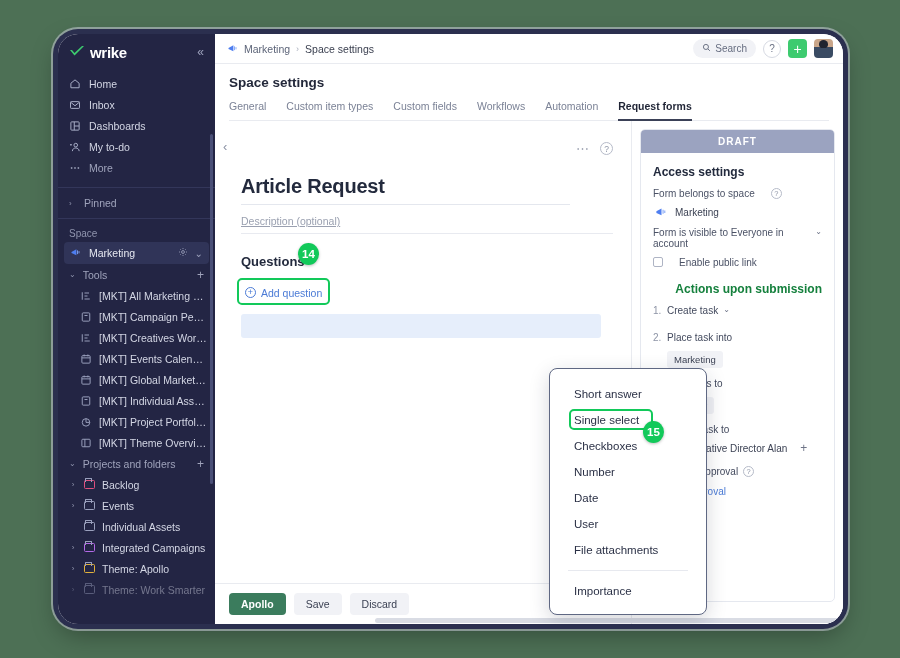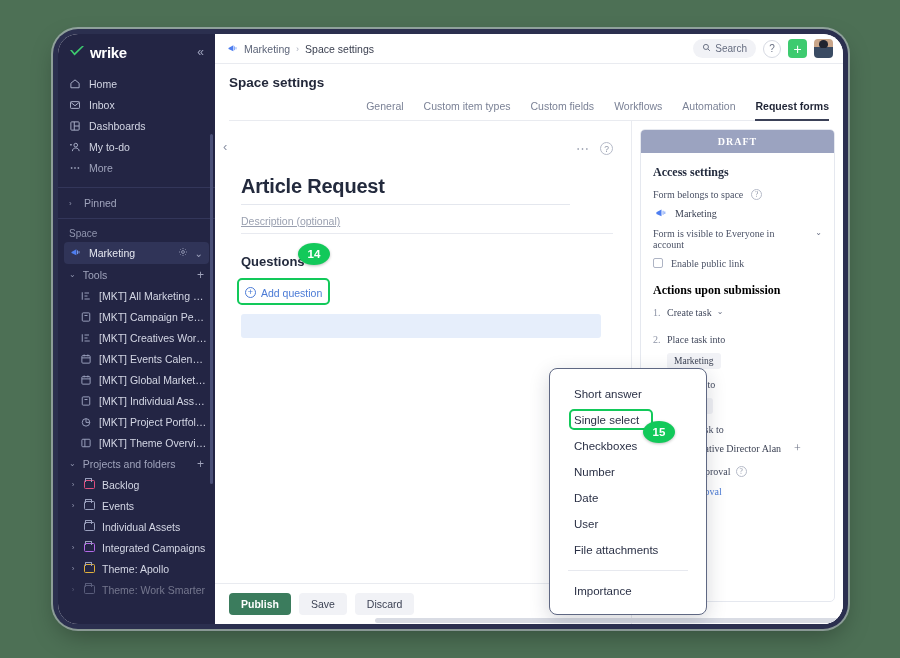--- a/index.html
+++ b/index.html
@@ -127,21 +127,21 @@
   }
   .avatar {
     width: 19px; height: 19px; border-radius: 4px; overflow:hidden; cursor:pointer;
     background: linear-gradient(#c9a68a 0 42%, #3a4b63 42% 100%);
     position: relative;
   }
   .avatar::after{content:"";position:absolute;left:5px;top:1px;width:9px;height:8px;border-radius:50% 50% 45% 45%;background:#1f2430;}
 
   #page-head { padding: 11px 14px 0 14px; }
   .page-title { font-size: 13.5px; font-weight: bold; color: #23283a; }
-  .tabs { display:flex; gap: 20px; margin-top: 10px; border-bottom: 1px solid #e9ebf0; justify-content: flex-end; }
+  .tabs { display:flex; gap: 20px; margin-top: 10px; border-bottom: 1px solid #e9ebf0; }
   .tab {
     font-size: 10.5px; color: #7b8296; padding-bottom: 7px; cursor:pointer;
     border-bottom: 2px solid transparent; margin-bottom:-1px;
   }
   .tab.active { color:#1f2435; font-weight: bold; border-bottom-color: #3b4157; }
 
   #body-area { flex:1; display:flex; min-height:0; position:relative; }
 
   #form-pane { flex:1; min-width:0; position:relative; padding: 0 0 0 0; display:flex; flex-direction:column; }
 
@@ -167,21 +167,21 @@
   }
   .plus-circ { width:11px;height:11px;border-radius:50%;border:1.2px solid #4b7bd6;display:flex;align-items:center;justify-content:center;font-size:9px;line-height:1;}
   .hl-box { position:absolute; border: 2.2px solid #12c95a; border-radius: 5px; pointer-events:none; }
 
   .ghost-field {
     margin-left: 18px; margin-top: 12px; height: 24px;
     background: #e6eefb; border-radius: 3px; width: calc(100% - 30px);
   }
 
   .badge {
-    position:absolute; width: 32px; height:22px; border-radius:50%;
+    position:absolute; width: 21px; height:22px; border-radius:50%;
     background:#12c95a; color:#fff; font-size:11.5px; font-weight:bold;
     display:flex; align-items:center; justify-content:center;
     box-shadow: 0 1px 3px rgba(0,0,0,.25); z-index: 40;
   }
 
   .footer-bar {
     border-top: 1px solid #e9ebf0;
     padding: 9px 14px; display:flex; gap: 8px; background:#fff;
   }
   .btn { font-size: 10.5px; border-radius: 4px; padding: 5px 12px; cursor:pointer; border:none; }
@@ -198,35 +198,35 @@
   }
   .menu-item {
     font-size: 11.5px; color:#2b3146; padding: 7px 0 7px 24px; cursor:pointer;
   }
   .menu-sep { height:1px; background:#e7e9ef; margin: 7px 18px; }
 
   
   #right-pane {
     width: 212px; min-width:212px;
     border-left: 1px solid #e9ebf0;
-    padding: 8px 8px 0 8px; background:#fff;font-family:Liberation Serif, serif;
+    padding: 8px 8px 0 8px; background:#fff;
   }
   .draft-card { border:1px solid #e5e8ef; border-radius:5px; overflow:hidden; height: calc(100% - 22px); }
   .draft-head {
     background:#9ba3c0; color:#fff; font-size:10px; font-weight:bold;
     letter-spacing: 1px; text-align:center; padding: 6px 0;
   }
   .draft-body { padding: 12px 12px 0 12px; }
   .rp-h { font-size: 12px; font-weight: bold; color:#222a3d; margin-bottom: 9px; }
-  .rp-row { font-size: 10px; color:#4b5266; display:flex; align-items:flex-start; gap:8px; margin-bottom: 8px;}
+  .rp-row { font-size: 10px; color:#4b5266; display:flex; align-items:flex-start; gap:16px; margin-bottom: 8px;}
   .rp-q { width:11px;height:11px;border-radius:50%;border:1px solid #b6bbc9;color:#8d94a6;font-size:7.5px;display:inline-flex;align-items:center;justify-content:center;flex:none;}
   .space-chip { display:flex; align-items:center; gap:7px; font-size:10px; color:#3c4254; margin: 0 0 9px 2px;}
   .megaphone { width:13px;height:11px;flex:none; }
   .chk { width:10px;height:10px;border:1.3px solid #aeb4c4; border-radius:2px; flex:none; cursor:pointer;}
-  .rp-h2 { font-size: 12px; font-weight: bold; color:#000000; margin: 14px 0 9px 0; }
+  .rp-h2 { font-size: 12px; font-weight: bold; color:#15803d; margin: 14px 0 9px 0; text-align: right; }
   .act { display:flex; gap:5px; font-size:10px; color:#434a5e; margin-bottom: 4px; }
   .act .num { color:#8d94a6; width:9px; flex:none;}
   .pill { display:inline-flex; align-items:center; gap:5px; background:#f1f2f6; border-radius:3px; padding:3px 7px; font-size:9.5px; color:#3c4254; margin: 4px 0 10px 14px;}
   .sq { width:9px;height:9px;border-radius:2px;background:#4e7ef0;flex:none;}
   .assignee { display:flex; align-items:center; gap:7px; margin: 5px 0 10px 14px; font-size:10px; color:#3c4254;}
   .av2 { width:16px;height:16px;border-radius:50%;overflow:hidden;flex:none;
          background: linear-gradient(#c9a68a 0 45%, #3a4b63 45% 100%); position:relative;}
   .av2::after{content:"";position:absolute;left:4px;top:1px;width:8px;height:7px;border-radius:50% 50% 45% 45%;background:#23282f;}
   .link { font-size:10px; color:#4b7bd6; margin-left:14px; cursor:pointer; }
 
@@ -524,21 +524,21 @@
             </div>
             <div class="hl-box" style="left:-4px; top:-3px; right:-4px; bottom:-3px;"></div>
           </div>
 
           <div class="ghost-field"></div>
 
           <div class="badge" style="left:83px; top:122px;">14</div>
         </div>
 
         <div class="footer-bar">
-          <button class="btn btn-pub">Publish</button>
+          <button class="btn btn-pub">Apollo</button>
           <button class="btn btn-sec">Save</button>
           <button class="btn btn-sec">Discard</button>
         </div>
       </div>
 
       <div id="right-pane">
         <div class="draft-card">
           <div class="draft-head">DRAFT</div>
           <div class="draft-body">
 

